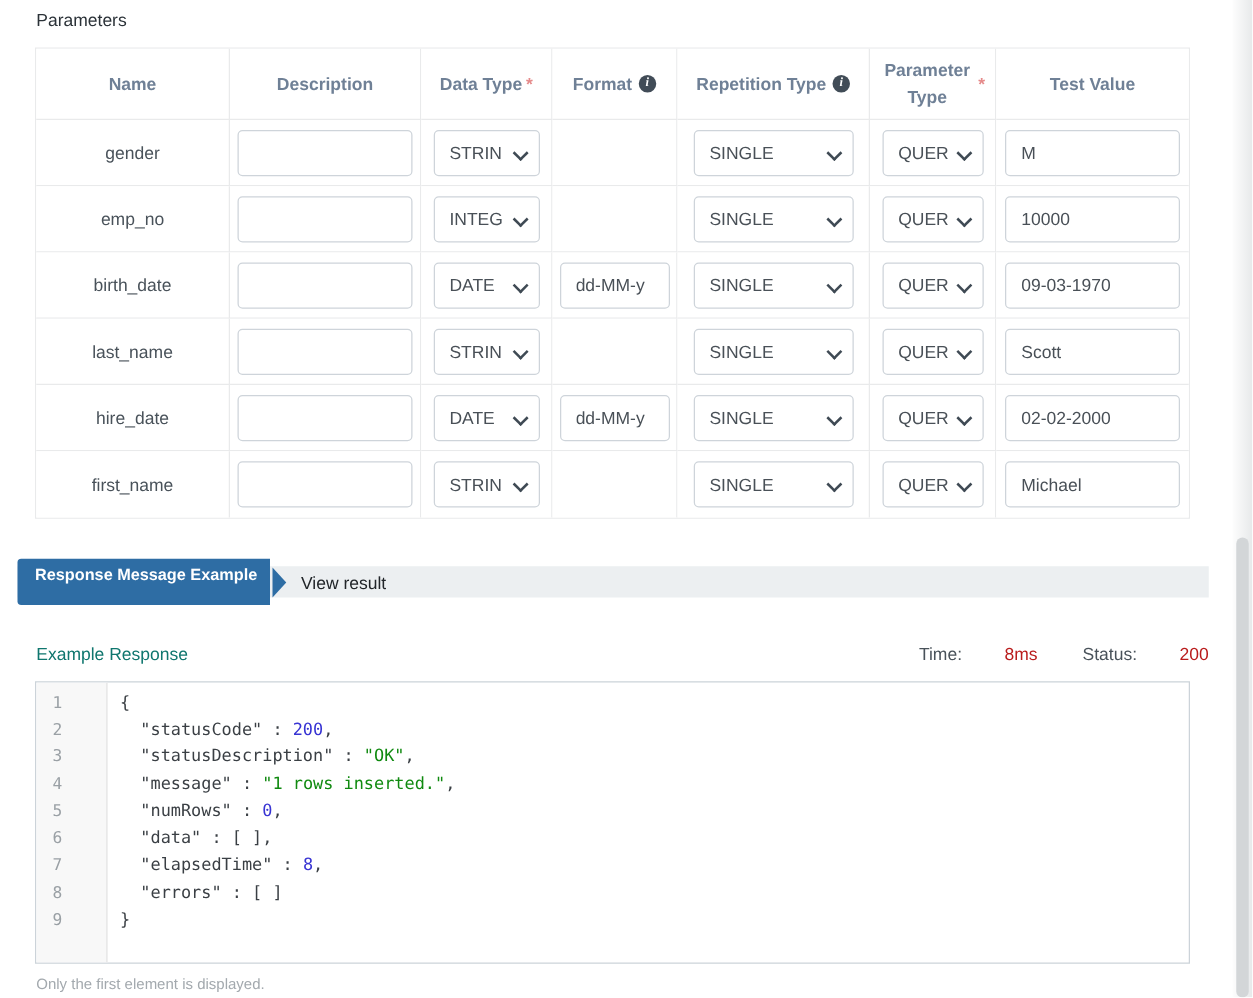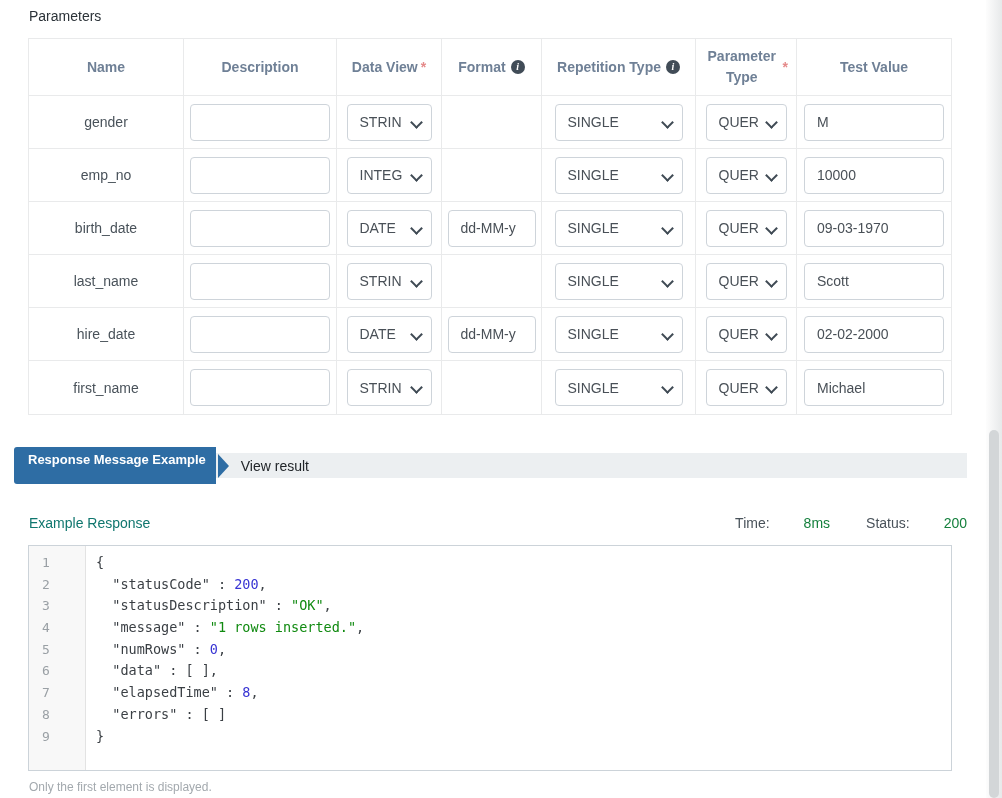--- a/index.html
+++ b/index.html
@@ -46,21 +46,21 @@
         align-items:center;padding:0 10px 12px 14px;}
   .rtab-label{color:#fff;font-size:13px;font-weight:600;white-space:nowrap;}
   .rtab-arrow{width:0;height:0;border-top:12.5px solid transparent;border-bottom:12.5px solid transparent;
               border-left:11px solid #2e6da4;margin-left:2px;}
   .view-result{margin-left:12px;font-size:14px;color:#212529;}
 
   
   .example-label{position:absolute;left:29px;top:515px;font-size:14px;color:#0f766e;}
   .metrics{position:absolute;right:35px;top:515px;font-size:14px;color:#49525a;display:flex;gap:18px;}
   .metrics .grp{margin-left:18px;}
-  .green{color:#15803d;padding-left:16px;}
+  .green{color:#b91c1c;padding-left:16px;}
 
   
   .code{position:absolute;left:28px;top:545px;width:924px;height:226px;border:1px solid #ccd3d9;
         box-sizing:border-box;background:#fff;display:flex;overflow:hidden;}
   .gutter{width:57px;background:#f8f8f8;border-right:1px solid #e3e3e3;box-sizing:border-box;
           padding-top:6px;flex:0 0 auto;}
   .gutter .ln{height:21.7px;line-height:21.7px;padding-left:13px;font-family:"DejaVu Sans Mono",monospace;
           font-size:13px;color:#9aa0a5;}
   .codelines{padding:6px 0 0 10px;flex:1;}
   .cline{height:21.7px;line-height:21.7px;font-family:"DejaVu Sans Mono",monospace;font-size:13.5px;
@@ -85,21 +85,21 @@
 
   <div class="ptable">
     <div class="thead trow" id="thead">
         <div class="cell">
           <span>Name</span>
         </div>
         <div class="cell">
           <span>Description</span>
         </div>
         <div class="cell">
-          <span>Data View</span>
+          <span>Data Type</span>
           <span class="req">*</span>
         </div>
         <div class="cell">
           <span>Format</span>
           <span class="info-icon">i</span>
         </div>
         <div class="cell">
           <span>Repetition Type</span>
           <span class="info-icon">i</span>
         </div>

